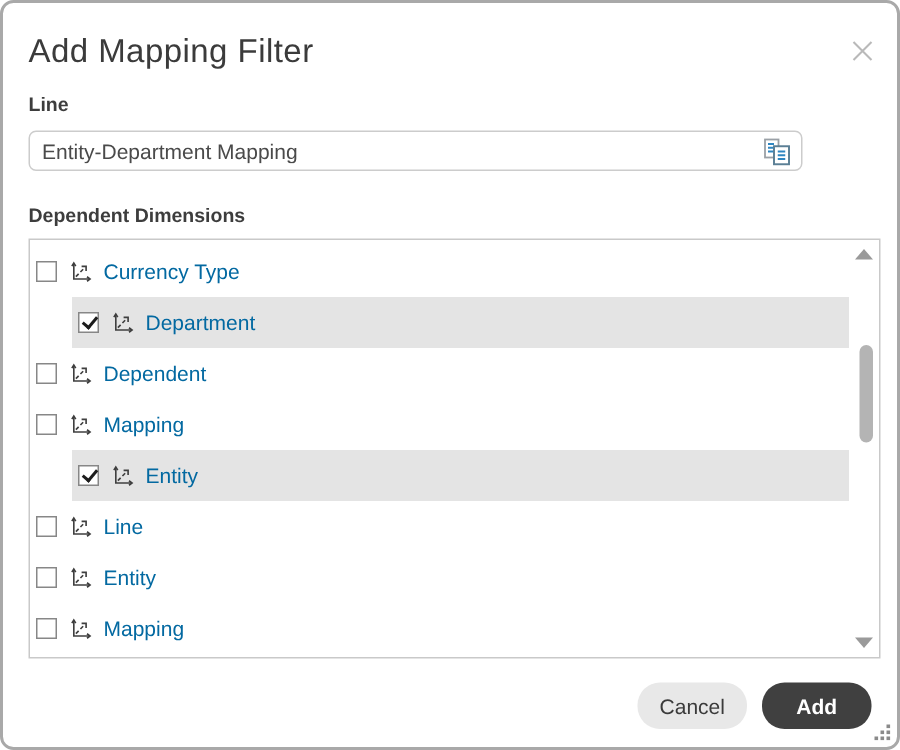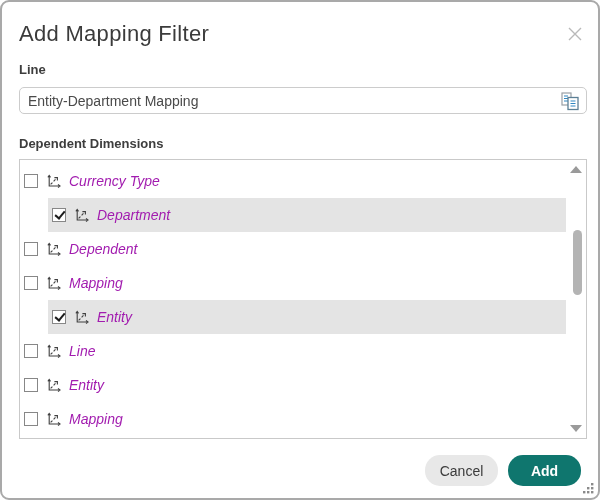--- a/index.html
+++ b/index.html
@@ -25,21 +25,21 @@
     width: 16px; height: 16px; cursor: pointer;
     background: none; border: none; padding: 0;
   }
   .field-label {
     position: absolute; left: 17px;
     font-size: 13px; font-weight: 700; color: #3d3d3d;
   }
   .name-label { top: 60px; }
   .input-wrap {
     position: absolute; left: 17px; top: 85px;
-    width: 568px; height: 27px;
+    width: 516px; height: 27px;
     border: 1px solid #cccccc; border-radius: 5px;
     background: #fff;
   }
   .input-wrap input {
     width: 100%; height: 100%; border: none; outline: none;
     background: transparent;
     padding: 0 32px 0 8px;
     font-family: "Liberation Sans", sans-serif;
     font-size: 14px; color: #4a4a4a;
   }
@@ -67,21 +67,21 @@
     border: 1px solid #878787; background: #fff;
     margin: 0; position: relative; cursor: pointer;
   }
   .dim-row input[type=checkbox]:checked::after {
     content: ""; position: absolute; left: 2px; top: 2px;
     width: 8px; height: 4px;
     border-left: 2px solid #1c1c1c; border-bottom: 2px solid #1c1c1c;
     transform: rotate(-50deg);
   }
   .dim-icon { margin-left: 8px; flex: none; }
-  .row-label { margin-left: 7px; font-size: 14px; color: #a21caf; font-style: italic; }
+  .row-label { margin-left: 7px; font-size: 14px; color: #0369a1; }
   
   .sb-up, .sb-down {
     position: absolute; right: 4px;
     width: 0; height: 0; cursor: pointer;
     border-left: 6px solid transparent; border-right: 6px solid transparent;
   }
   .sb-up    { top: 6px;    border-bottom: 7px solid #9a9a9a; }
   .sb-down  { bottom: 6px; border-top:    7px solid #9a9a9a; }
   .sb-thumb {
     position: absolute; right: 4px; top: 70px;
@@ -93,21 +93,21 @@
     border: none; border-radius: 15px; cursor: pointer;
     font-family: "Liberation Sans", sans-serif;
     font-size: 14px;
   }
   .btn-cancel {
     right: 100px; width: 73px;
     background: #e8e8e8; color: #3b3b3b;
   }
   .btn-add {
     right: 17px; width: 73px;
-    background: #0f766e; color: #ffffff; font-weight: 700;
+    background: #404040; color: #ffffff; font-weight: 700;
   }
   .resize-grip {
     position: absolute; right: 3px; bottom: 3px;
     width: 13px; height: 13px; cursor: nwse-resize;
   }
 </style>
 </head>
 <body>
 
 <div class="dialog">

